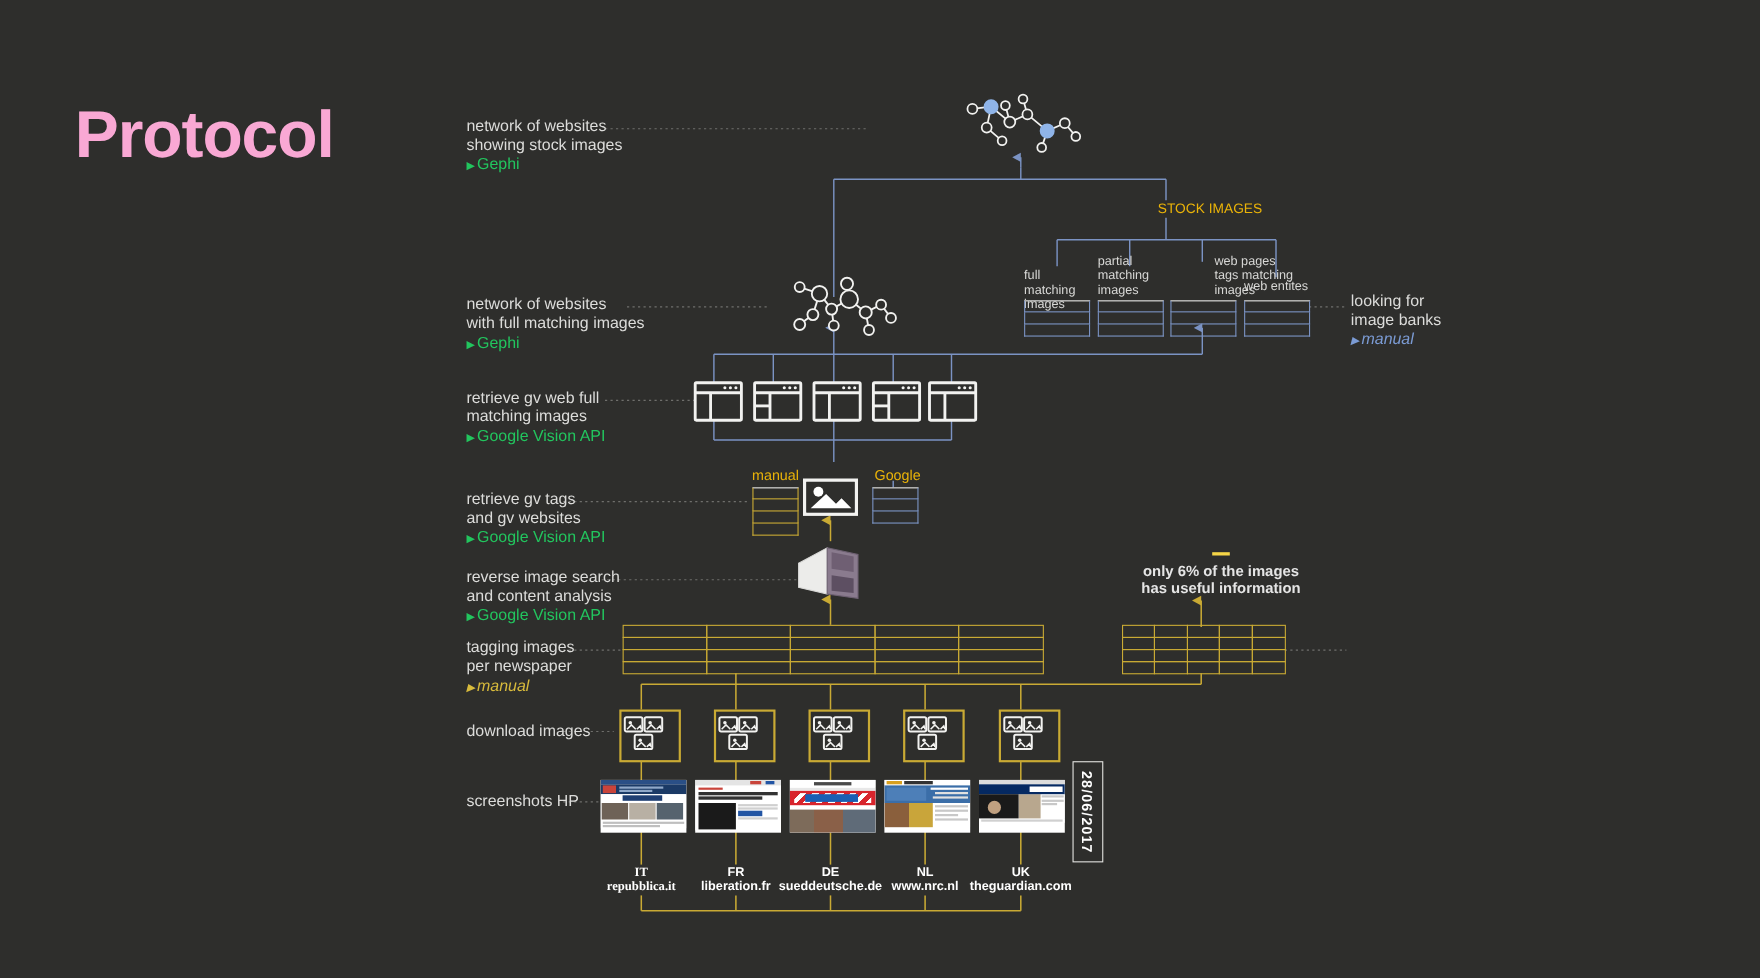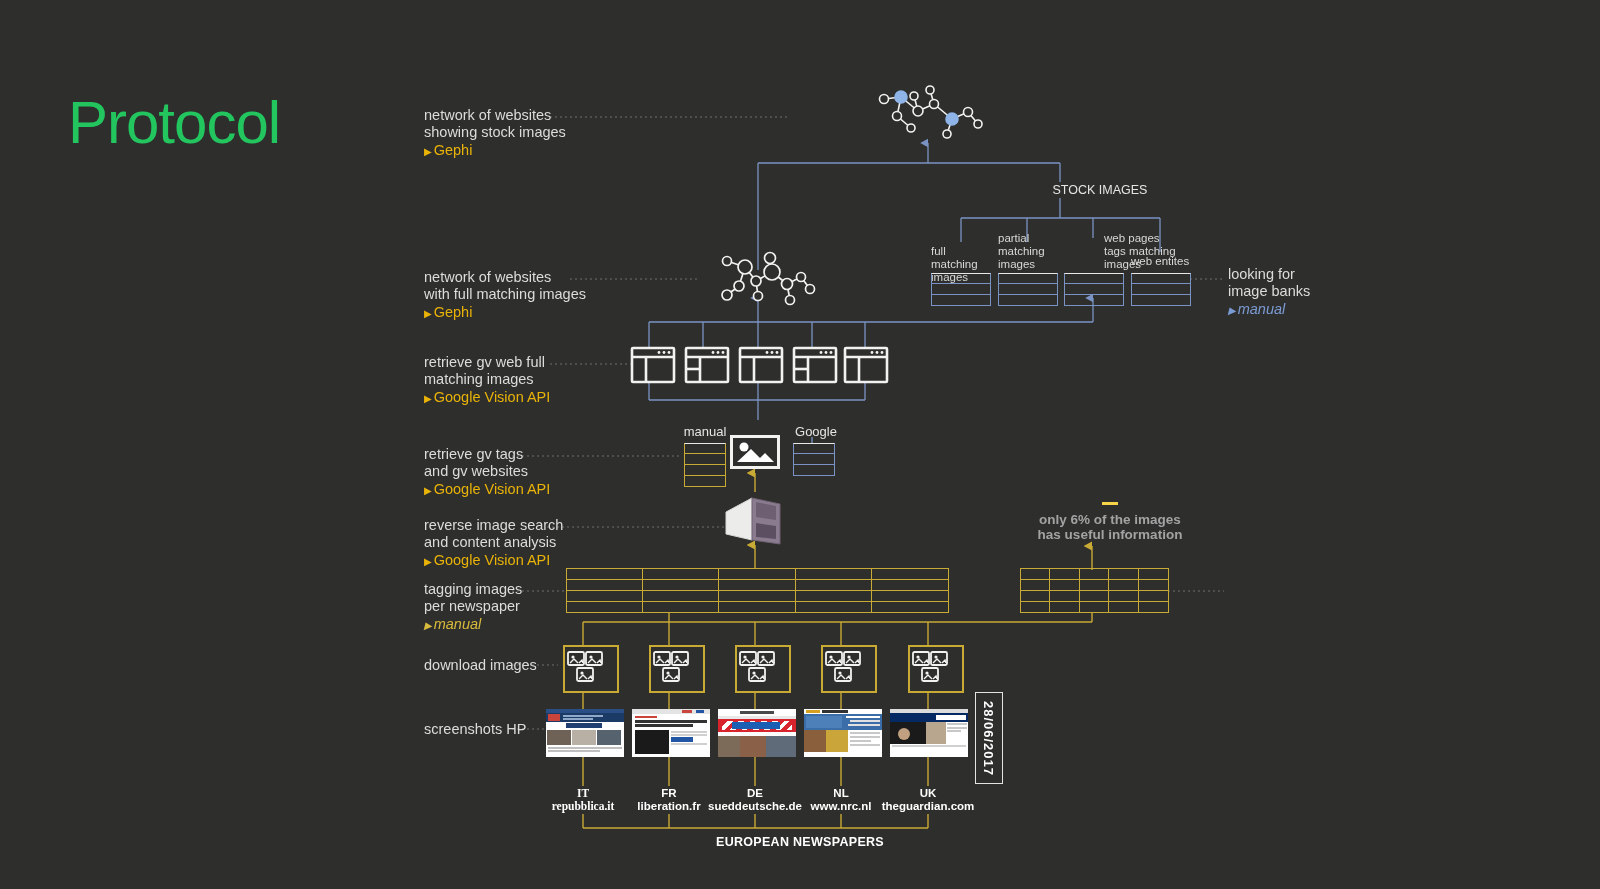--- a/index.html
+++ b/index.html
@@ -13,36 +13,36 @@
     position:relative;
   }
   #stage { position:absolute; inset:0; }
   svg.layer { position:absolute; left:0; top:0; width:1600px; height:889px; pointer-events:none; }
 
   .abs { position:absolute; }
 
   
   #title {
     left:68px; top:93px;
-    font-size:60px; font-weight:normal; color:#22c55e;
+    font-size:60px; font-weight:bold; color:#f9a8d4;
     letter-spacing:-1px; line-height:1;
   }
 
   
   .annot { font-size:14.5px; line-height:17px; color:#dcdcda; }
   .annot .l { display:block; white-space:nowrap; }
   .annot .tool { display:block; white-space:nowrap; margin-top:1px; }
-  .tool.blue { color:#eab308; }
+  .tool.blue { color:#22c55e; }
   .tool.yellow { color:#d8bb3c; font-style:italic; }
   .tool.blue-i { color:#7b9bd4; font-style:italic; }
   .tool .tri { font-size:10px; margin-right:2px; }
   .annot.right { text-align:left; }
 
   
-  .cap { font-size:13px; color:#e5e5e5; line-height:15px; }
+  .cap { font-size:13px; color:#eab308; line-height:15px; }
   .cap-center { text-align:center; }
 
   
   .minitable { position:absolute; }
   .minitable .row { border:1px solid; border-top:none; height:11px; }
   .minitable .row:first-child { border-top:1px solid; }
   .mt-blue .row { border-color:#7b93c4; }
   .mt-yellow .row { border-color:#c9aa34; }
 
   
@@ -74,21 +74,21 @@
 
   
   #footer {
     position:absolute; left:0; top:835px; width:1600px; text-align:center;
     font-size:12.5px; font-weight:bold; color:#fff; letter-spacing:.3px;
   }
 
   
   #callout {
     position:absolute; left:1020px; top:502px; width:180px; text-align:center;
-    color:#a3a3a3; font-weight:bold; font-size:13.5px; line-height:15px;
+    color:#e5e5e5; font-weight:bold; font-size:13.5px; line-height:15px;
   }
   #callout .dash { display:block; width:16px; height:3px; background:#f5d547; margin:0 auto 7px; }
   #imgicon {
     position:absolute; left:730px; top:435px; width:50px; height:34px;
     border:3px solid #f2f2f0; background:#2e2e2c;
   }
   .stockcap { position:absolute; font-size:11.5px; color:#d8d8d6; line-height:13px; }
 </style>
 </head>
 <body>
@@ -646,15 +646,14 @@
   </div>
   <div class="country" style="left:858px; top:787px; width:140px;">
     <span class="cc">UK</span>
     <span class="url">theguardian.com</span>
   </div>
 
   <div id="datebox">
     <span>28/06/2017</span>
   </div>
 
-  <div id="footer">EUROPEAN NEWSPAPERS</div>
 
 </div>
 
 </body></html>

